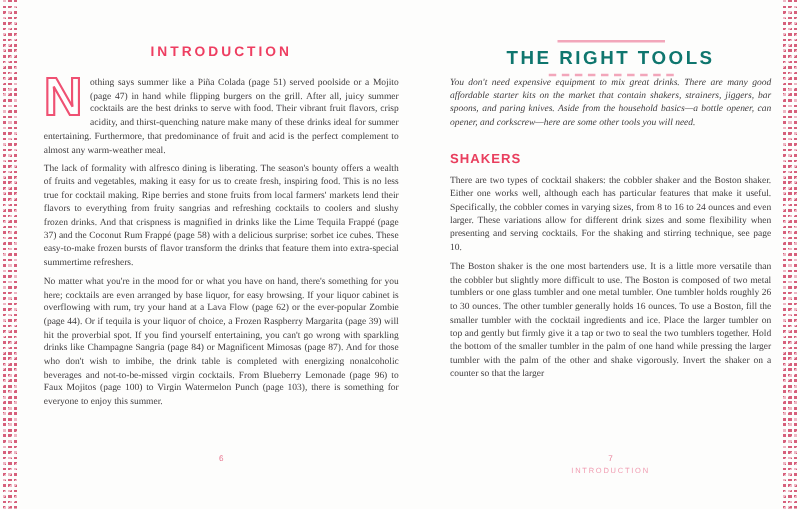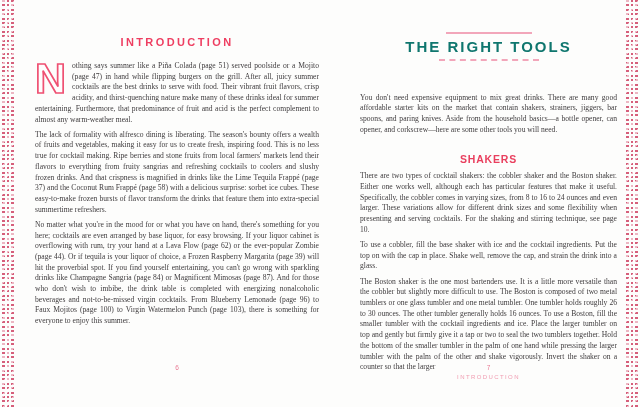--- a/index.html
+++ b/index.html
@@ -39,30 +39,30 @@
   h1.section-title{
     margin:0;
     font-family:"Liberation Sans", sans-serif;
     font-size:15px;font-weight:700;letter-spacing:2px;
     color:#0f766e;text-align:center;
   }
   h2.sub-heading{
     margin:18px 0 6px;
     font-family:"Liberation Sans", sans-serif;
     font-size:10.5px;font-weight:700;letter-spacing:0.8px;
-    color:#e93f5e;text-align:center;
+    color:#e93f5e;
   }
   .body{
     font-size:7.6px;line-height:10.7px;
     color:#3e3b3d;text-align:justify;
     margin:0 0 4.5px;
     hyphens:auto;-webkit-hyphens:auto;
   }
   .body.first-para{margin-top:13px;}
-  .body.intro-para{margin-top:32px;}
+  .body.intro-para{margin-top:0;font-style:italic;}
   .dropcap{
     float:left;
     font-family:"Liberation Sans", sans-serif;
     font-weight:700;
     font-size:43px;line-height:31px;height:31px;
     margin:2px 6px 0 0;
     color:#fefefe;
     -webkit-text-stroke:1.7px #ef5173;
   }
   .folio{
@@ -99,21 +99,20 @@
 
   <main class="page right-page">
     <div class="title-block">
       <div class="rule-solid"></div>
       <h1 class="section-title">THE RIGHT TOOLS</h1>
       <div class="rule-dashed"></div>
     </div>
     <p class="body intro-para">You don't need expensive equipment to mix great drinks. There are many good affordable starter kits on the market that contain shakers, strainers, jiggers, bar spoons, and paring knives. Aside from the household basics—a bottle opener, can opener, and corkscrew—here are some other tools you will need.</p>
     <h2 class="sub-heading">SHAKERS</h2>
     <p class="body">There are two types of cocktail shakers: the cobbler shaker and the Boston shaker. Either one works well, although each has particular features that make it useful. Specifically, the cobbler comes in varying sizes, from 8 to 16 to 24 ounces and even larger. These variations allow for different drink sizes and some flexibility when presenting and serving cocktails. For the shaking and stirring technique, see page 10.</p>
-    <p class="body">To use a cobbler, fill the base shaker with ice and the cocktail ingredients. Put the top on with the cap in place. Shake well, remove the cap, and strain the drink into a glass.</p>
     <p class="body">The Boston shaker is the one most bartenders use. It is a little more versatile than the cobbler but slightly more difficult to use. The Boston is composed of two metal tumblers or one glass tumbler and one metal tumbler. One tumbler holds roughly 26 to 30 ounces. The other tumbler generally holds 16 ounces. To use a Boston, fill the smaller tumbler with the cocktail ingredients and ice. Place the larger tumbler on top and gently but firmly give it a tap or two to seal the two tumblers together. Hold the bottom of the smaller tumbler in the palm of one hand while pressing the larger tumbler with the palm of the other and shake vigorously. Invert the shaker on a counter so that the larger</p>
   </main>
 
   <div class="folio folio-right">
     <span>7</span>
     <div class="running-footer">INTRODUCTION</div>
   </div>
 
 </div>
 

